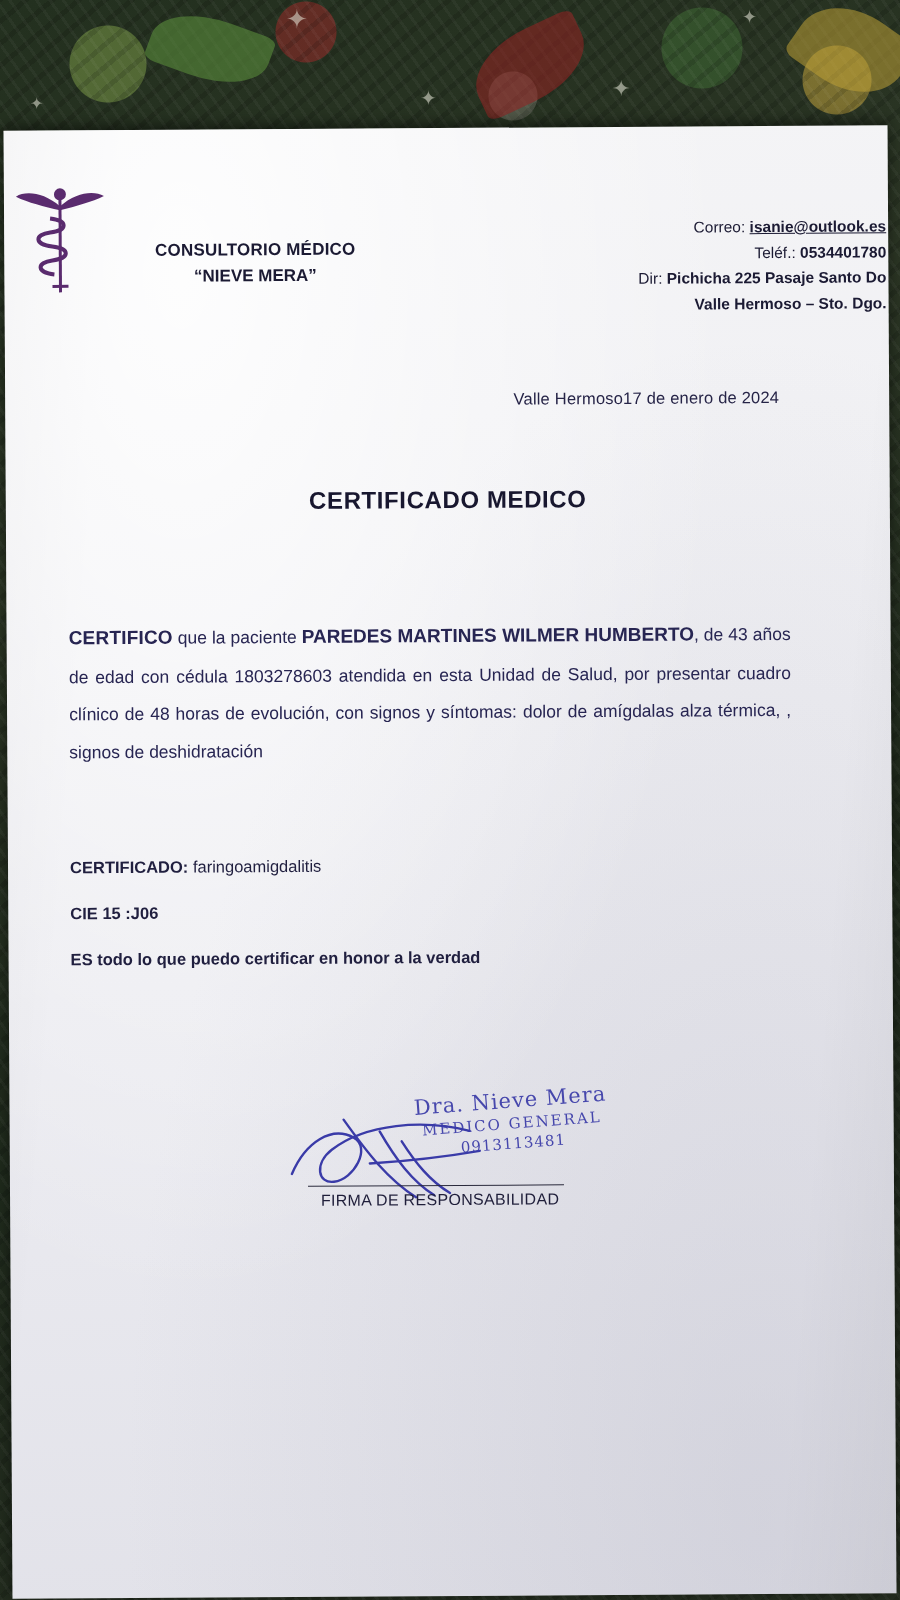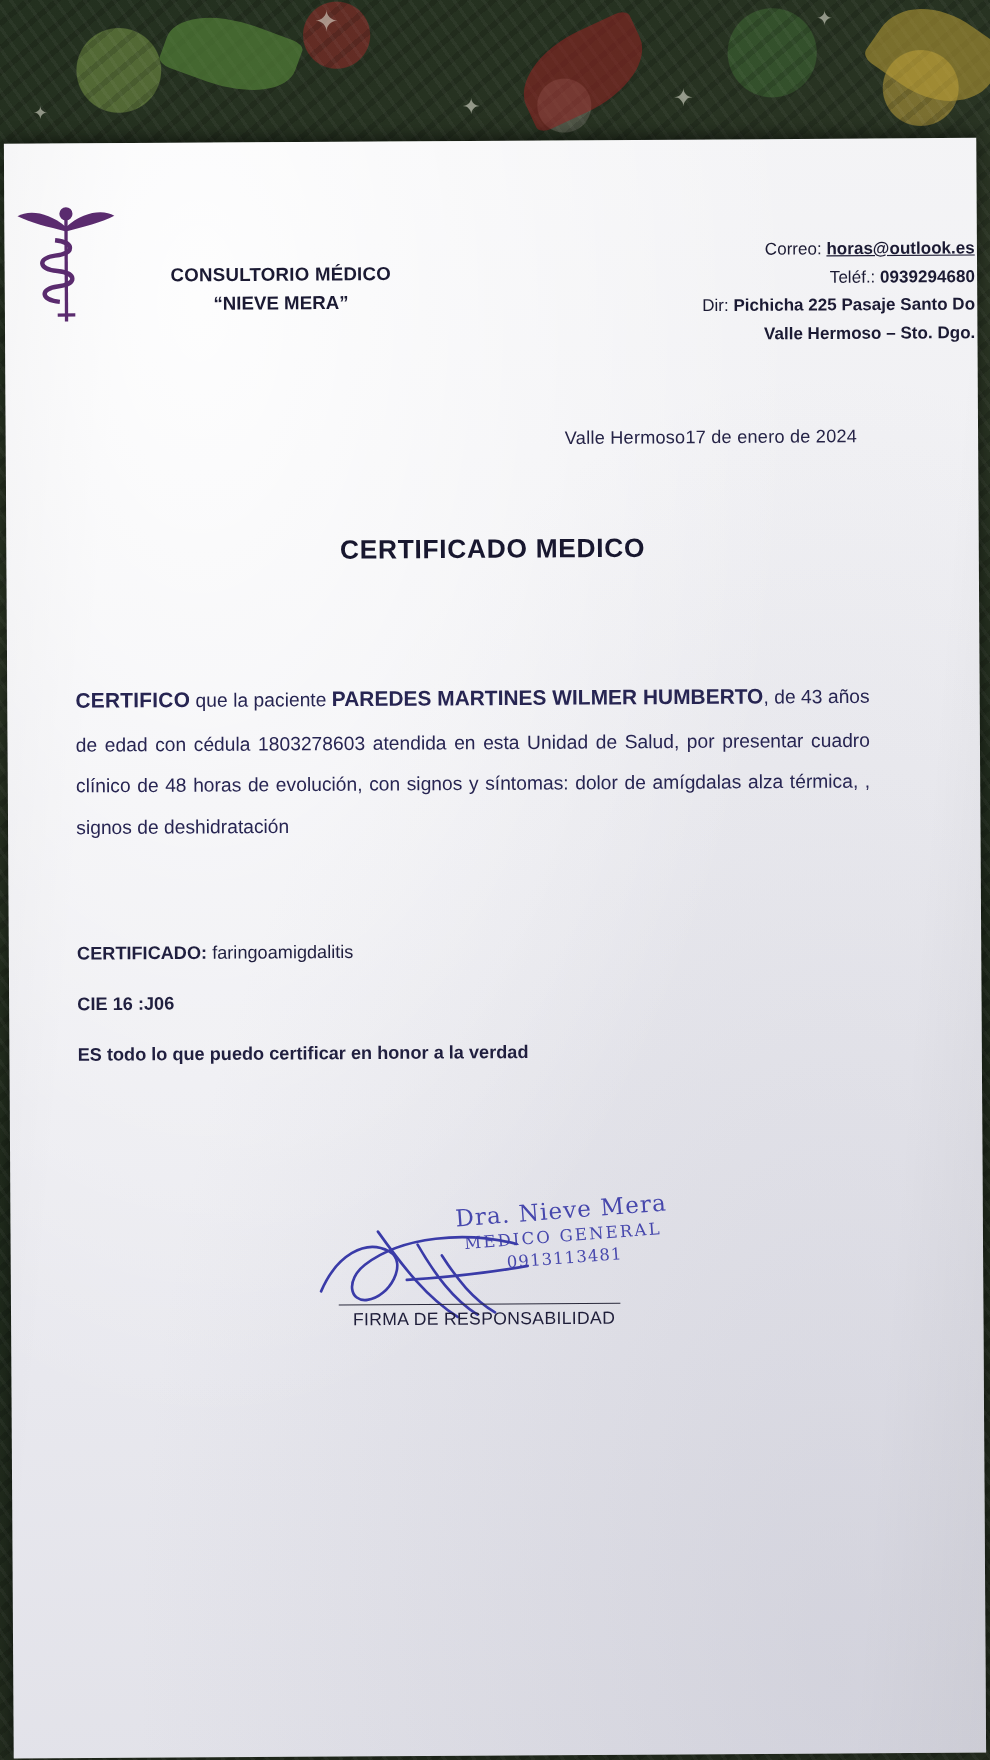--- a/index.html
+++ b/index.html
@@ -277,25 +277,25 @@
         </div>
 
         <div class="clinic-block">
           <div class="clinic-name-1">CONSULTORIO MÉDICO</div>
           <div class="clinic-name-2">“NIEVE MERA”</div>
         </div>
 
         <div class="contact-block">
           <div class="contact-line">
             <span class="lbl">Correo:</span>
-            <span class="mail">horas@outlook.es</span>
+            <span class="mail">isanie@outlook.es</span>
           </div>
           <div class="contact-line">
             <span class="lbl">Teléf.:</span>
-            <span>0939294680</span>
+            <span>0534401780</span>
           </div>
           <div class="contact-line">
             <span class="lbl">Dir:</span>
             <span>Pichicha 225 Pasaje Santo Do</span>
           </div>
           <div class="contact-line">Valle Hermoso – Sto. Dgo.</div>
         </div>
       </div>
 
       <div class="place-date">Valle Hermoso17 de enero de 2024</div>
@@ -307,21 +307,21 @@
         <span>que la paciente</span>
         <span class="nm">PAREDES MARTINES WILMER HUMBERTO</span><span>, de 43 años de edad con cédula 1803278603 atendida en esta Unidad de Salud, por presentar cuadro clínico de 48 horas de evolución, con signos y síntomas: dolor de amígdalas alza térmica, , signos de deshidratación</span>
       </div>
 
       <div class="diag">
         <div>
           <b>CERTIFICADO:</b>
           <span>faringoamigdalitis</span>
         </div>
         <div>
-          <b>CIE 16 :</b><b>J06</b>
+          <b>CIE 15 :</b><b>J06</b>
         </div>
         <div>
           <b>ES todo lo que puedo certificar en honor a la verdad</b>
         </div>
       </div>
 
       <div class="sign-area">
 
         <svg class="scribble" viewBox="0 0 250 110">
           <g fill="none" stroke="#3a3ba8" stroke-width="2.4" stroke-linecap="round">

